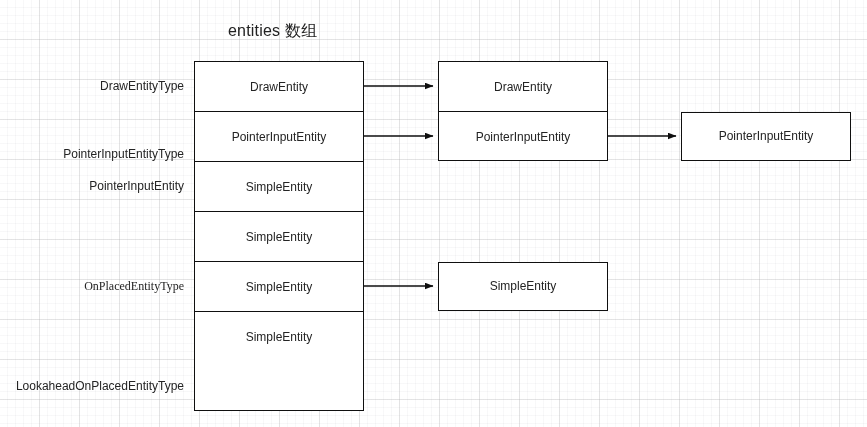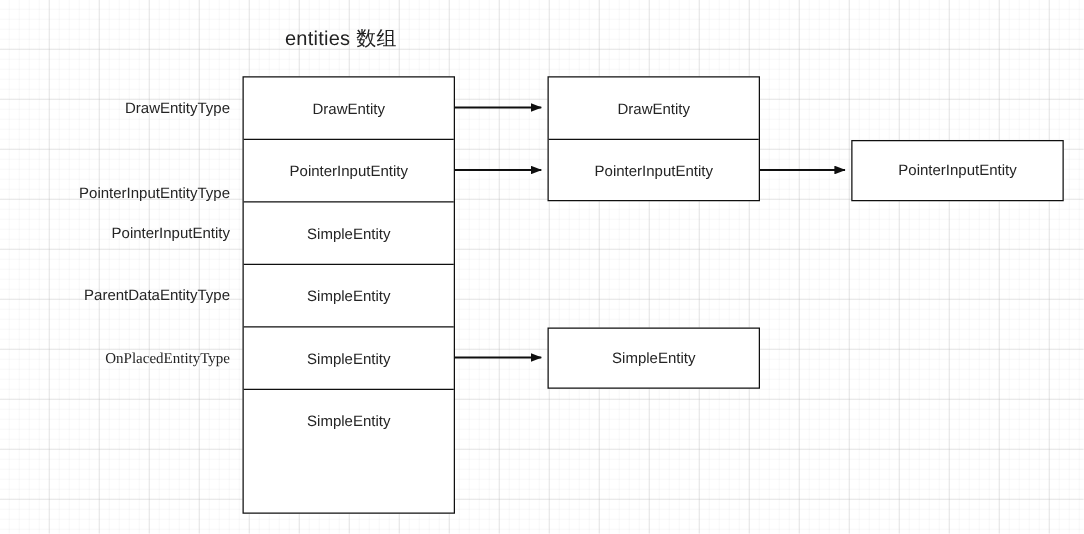--- a/index.html
+++ b/index.html
@@ -108,22 +108,22 @@
 </head>
 <body>
 
 <div id="canvas">
 
   <div class="title" style="left:228px; top:21px;">entities 数组</div>
 
   <div class="type-label" style="top:61px;">DrawEntityType</div>
   <div class="type-label" style="top:129px;">PointerInputEntityType</div>
   <div class="type-label" style="top:161px;">PointerInputEntity</div>
-  <div class="type-label" style="top:211px;">ParentDataEntityType</div>
   <div class="type-label" style="top:261px;font-family:Liberation Serif, serif;">OnPlacedEntityType</div>
+  <div class="type-label" style="top:361px;">LookaheadOnPlacedEntityType</div>
 
   <div class="array-box">
     <div class="array-cell">DrawEntity</div>
     <div class="array-cell">PointerInputEntity</div>
     <div class="array-cell">SimpleEntity</div>
     <div class="array-cell">SimpleEntity</div>
     <div class="array-cell">SimpleEntity</div>
     <div class="array-cell">SimpleEntity</div>
   </div>
 

